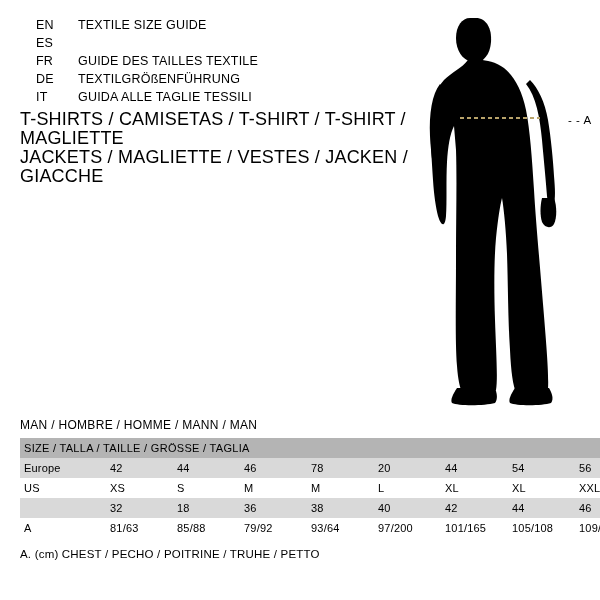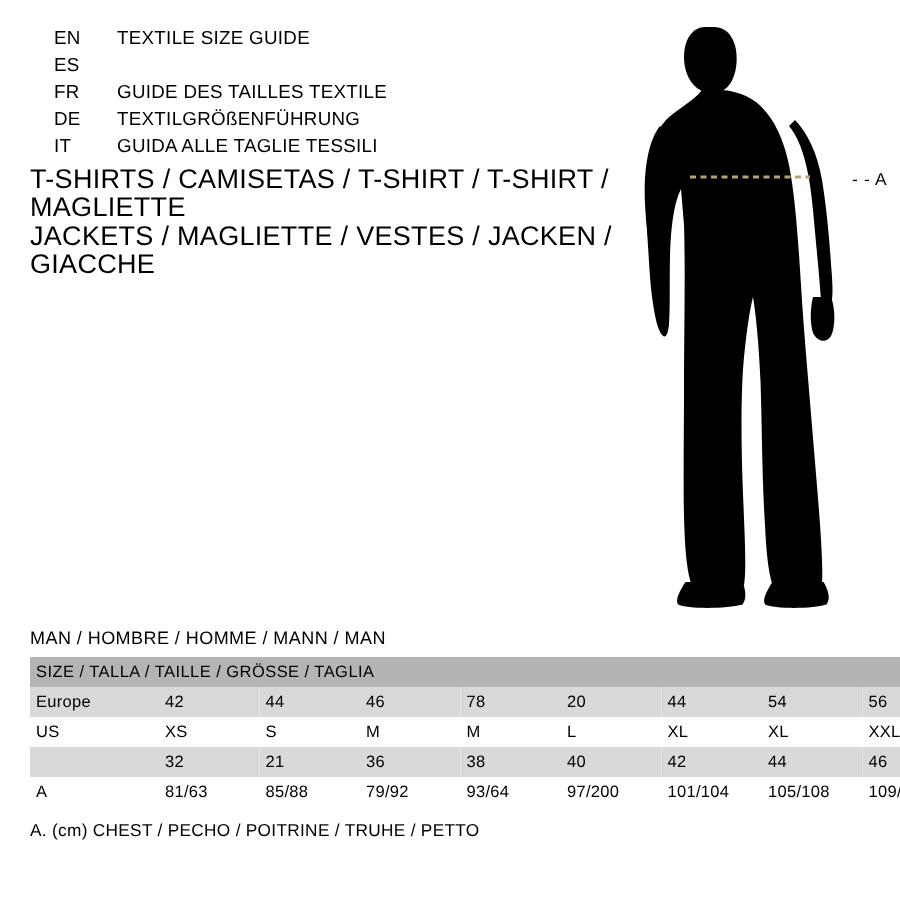--- a/index.html
+++ b/index.html
@@ -236,36 +236,36 @@
           <td>M</td>
           <td>M</td>
           <td>L</td>
           <td>XL</td>
           <td>XL</td>
           <td>XXL</td>
         </tr>
         <tr class="shade">
           <td></td>
           <td>32</td>
-          <td>21</td>
+          <td>18</td>
           <td>36</td>
           <td>38</td>
           <td>40</td>
           <td>42</td>
           <td>44</td>
           <td>46</td>
         </tr>
         <tr class="plain">
           <td>A</td>
           <td>81/63</td>
           <td>85/88</td>
           <td>79/92</td>
           <td>93/64</td>
           <td>97/200</td>
-          <td>101/104</td>
+          <td>101/165</td>
           <td>105/108</td>
           <td>109/112</td>
         </tr>
       </tbody>
     </table>
   </div>
 
   <div class="footnote">A. (cm) CHEST / PECHO / POITRINE / TRUHE / PETTO</div>
 
 </div>

